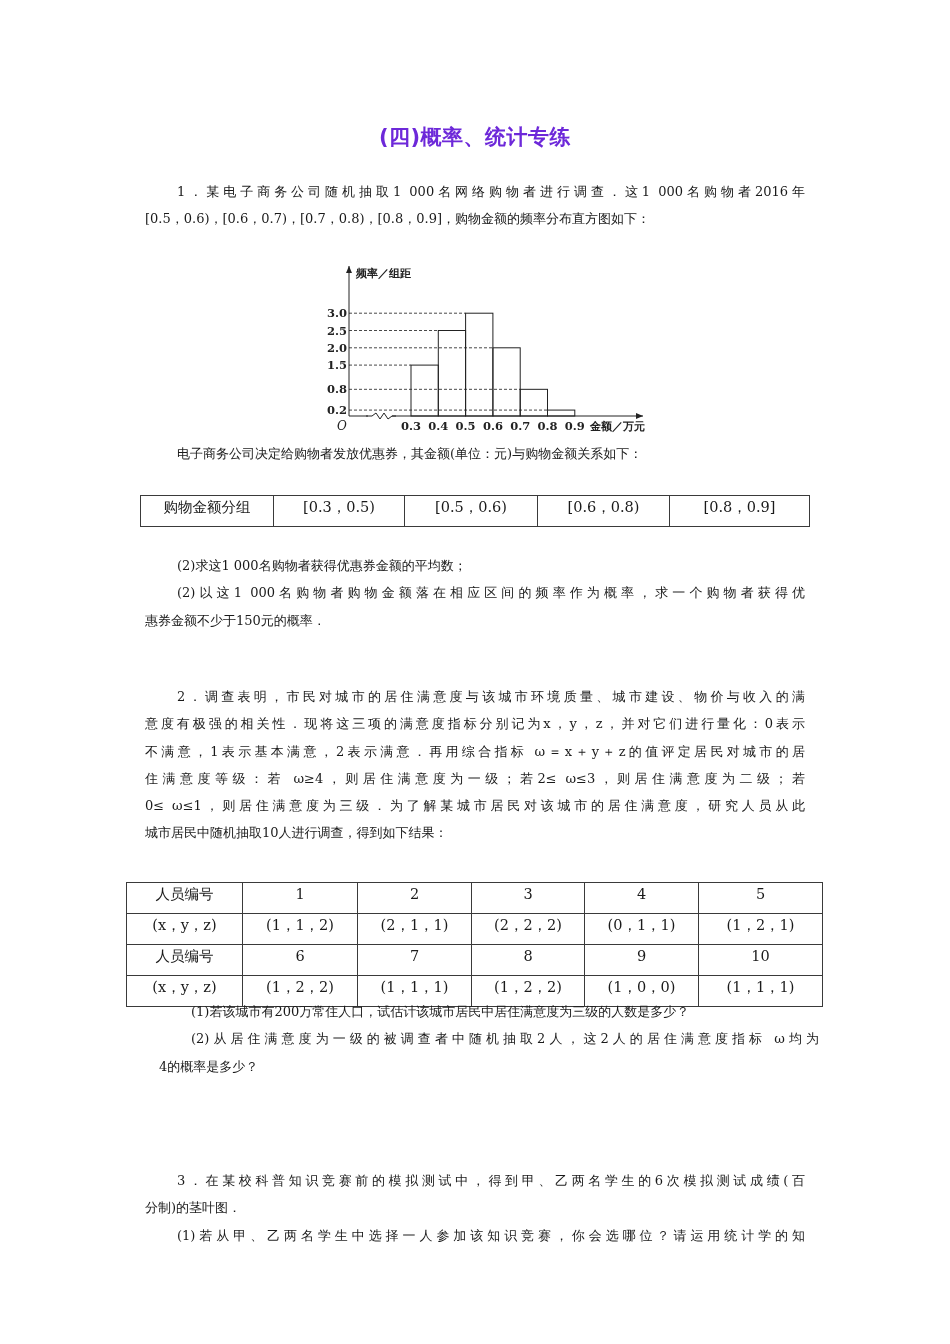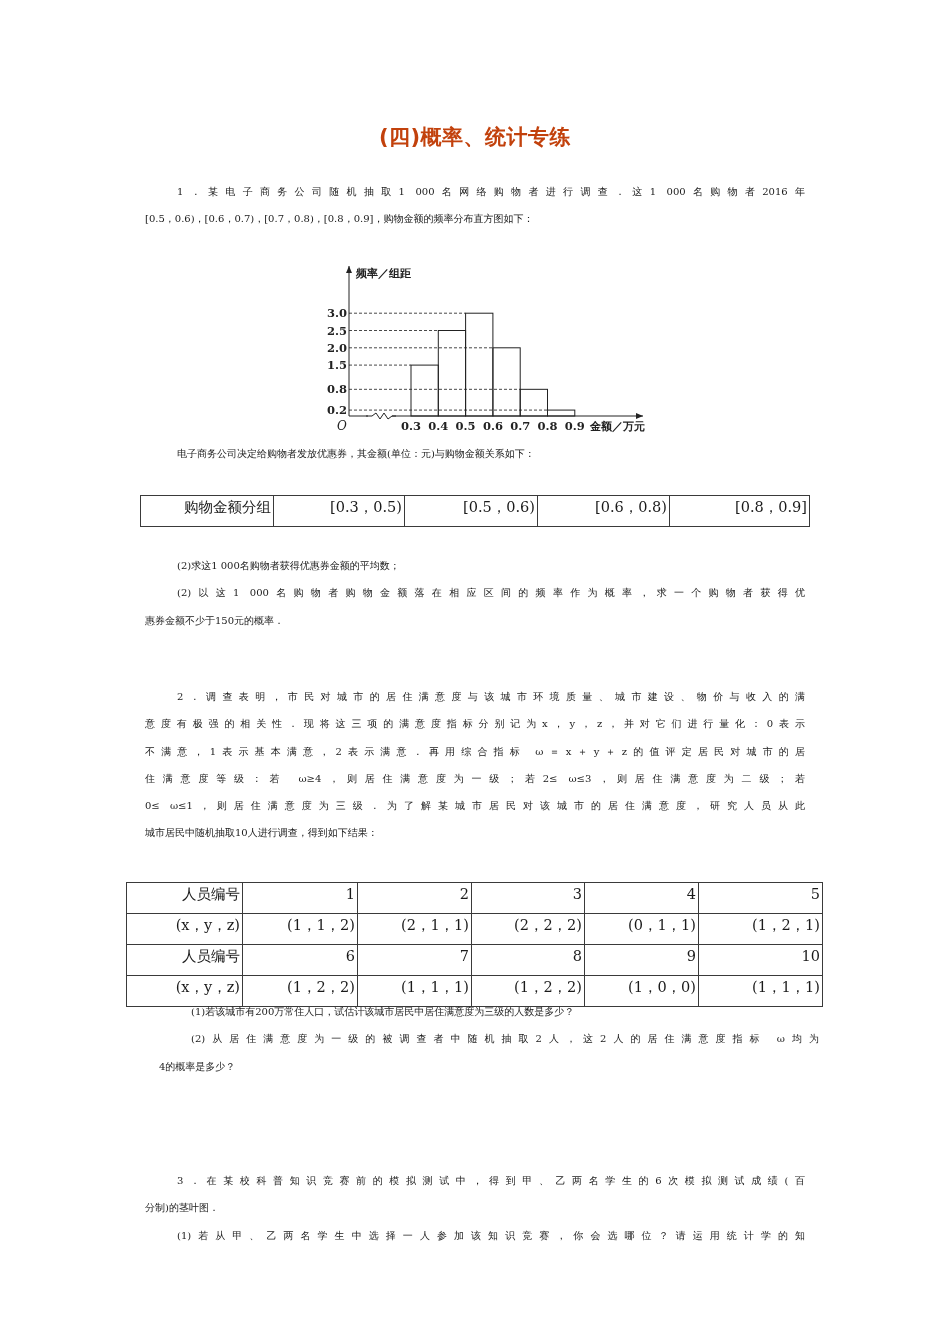--- a/index.html
+++ b/index.html
@@ -2,34 +2,34 @@
 <html><head>
 <meta charset="utf-8">
 <style>
   html, body { margin: 0; padding: 0; background: #ffffff; }
   body { width: 950px; height: 1344px; position: relative; overflow: hidden;
          font-family: "DejaVu Serif", "Liberation Serif", serif; color: #1a1a1a; }
   .abs { position: absolute; }
   .title { left: 0; width: 950px; top: 122px; text-align: center;
            font-family: "DejaVu Sans", "Liberation Sans", sans-serif;
            font-weight: bold; font-size: 21px; line-height: 30px; letter-spacing: 0.5px; }
-  .block { left: 145px; width: 660px; font-size: 10px; line-height: 27.3px; }
+  .block { left: 145px; width: 660px; font-size: 13px; line-height: 27.3px; }
   .line { white-space: nowrap; text-align: justify; text-align-last: justify; }
   .line.last { text-align-last: left; }
   .line.indent { padding-left: 32px; }
   table.grid { border-collapse: collapse; table-layout: fixed; font-size: 14.5px; }
   table.grid td { border: 1px solid #3a3a3a; height: 29px; padding: 1px 2px 0 2px;
-                  text-align: right; vertical-align: top; line-height: 20px; white-space: nowrap; }
+                  text-align: center; vertical-align: top; line-height: 20px; white-space: nowrap; }
   #chart { left: 320px; top: 260px; width: 330px; height: 175px; }
   #chart svg { width: 330px; height: 175px; overflow: visible; }
 </style>
 </head>
 <body>
 
-<div class="abs title" style="color: #c2410c;">(四)概率、统计专练</div>
+<div class="abs title" style="color: #6d28d9;">(四)概率、统计专练</div>
 
 <div class="abs block" style="top:178px;">
   <div class="line indent">1．某电子商务公司随机抽取1 000名网络购物者进行调查．这1 000名购物者2016年</div>
   <div class="line last">[0.5，0.6)，[0.6，0.7)，[0.7，0.8)，[0.8，0.9]，购物金额的频率分布直方图如下：</div>
 </div>
 
 <div class="abs" id="chart">
   <svg id="chart-svg" viewBox="0 0 330 175" xmlns="http://www.w3.org/2000/svg">
       <line x1="29" y1="105.1" x2="91" y2="105.1" stroke="#333" stroke-width="0.9" stroke-dasharray="3,2"></line>
       <line x1="29" y1="70.5" x2="118.30000000000001" y2="70.5" stroke="#333" stroke-width="0.9" stroke-dasharray="3,2"></line>

